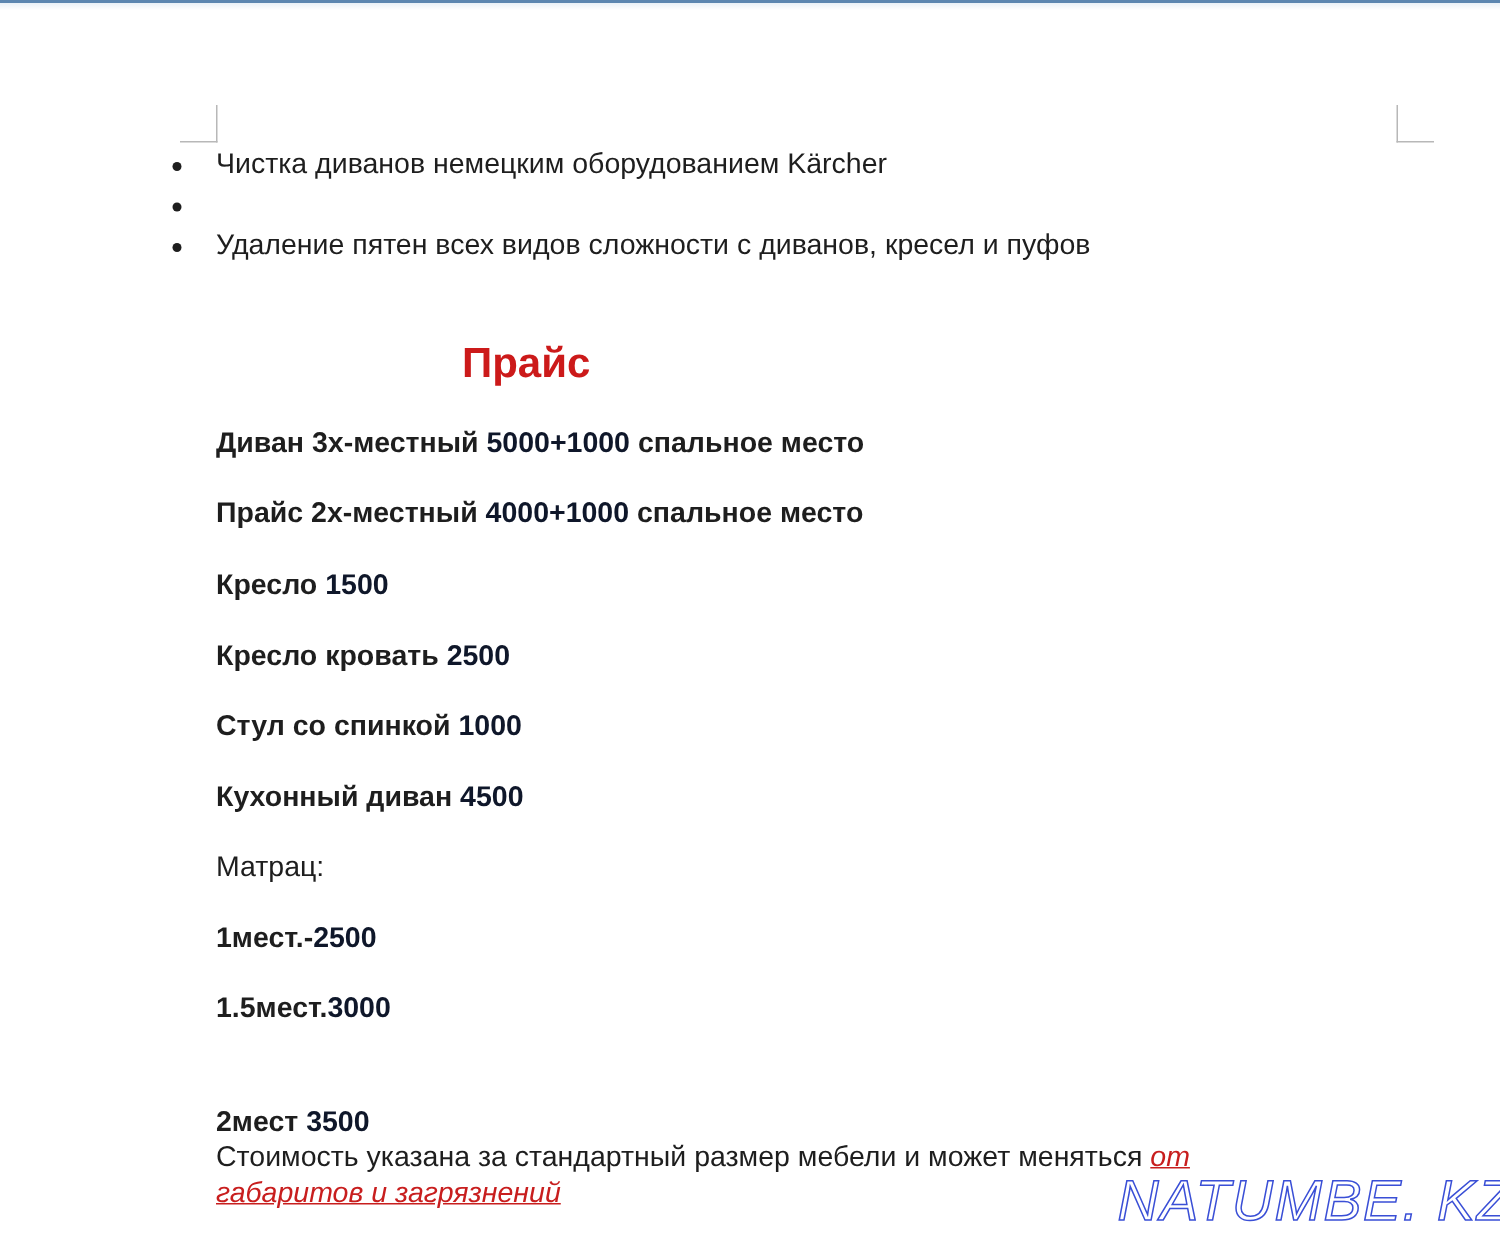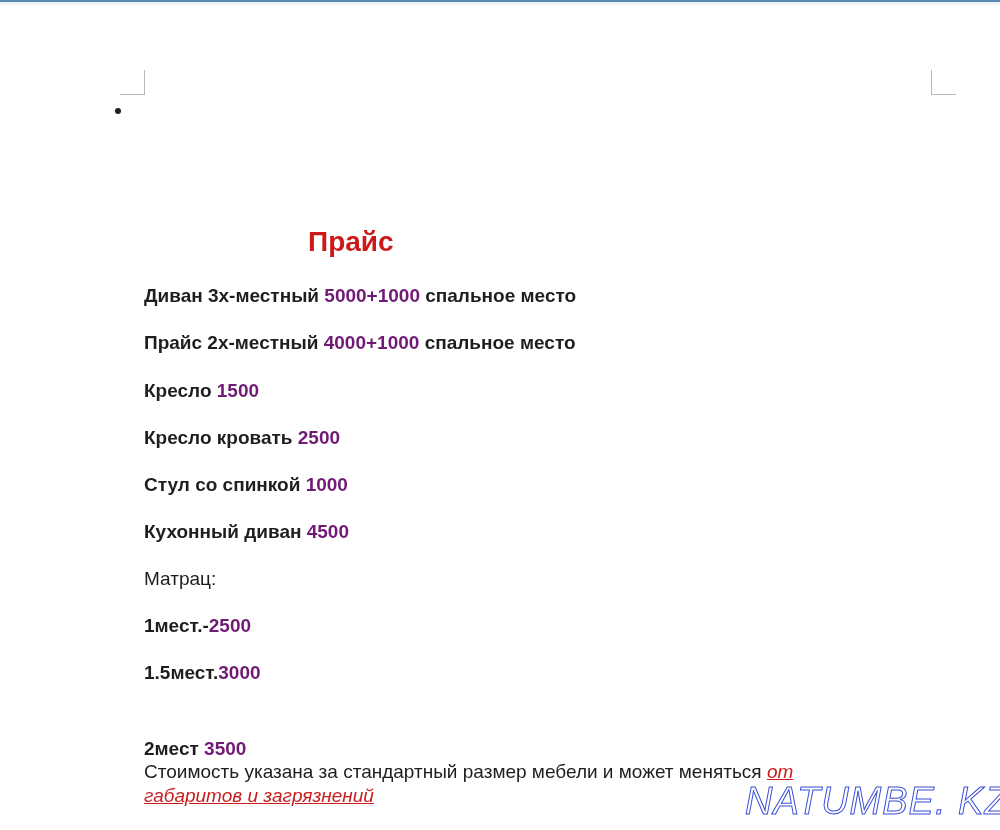--- a/index.html
+++ b/index.html
@@ -76,21 +76,21 @@
     }
     .price-line {
       position: absolute;
       left: 144px;
       font-size: 19px;
       font-weight: bold;
       color: #1e1e1e;
       white-space: nowrap;
     }
     .price-line .red {
-      color: #701a75;
+      color: #0f172a;
     }
     .note {
       position: absolute;
       left: 144px;
       top: 760px;
       width: 720px;
       font-size: 19px;
       font-weight: normal;
       line-height: 24px;
       color: #1e1e1e;
@@ -116,21 +116,23 @@
 </head>
 <body>
 
 <div class="top-bar"></div>
 <div class="top-bar-glow"></div>
 
 <div class="corner corner-left"></div>
 <div class="corner corner-right"></div>
 
 <ul class="bullets">
+  <li><span class="dot"></span><span>Чистка диванов немецким оборудованием Kärcher</span></li>
   <li><span class="dot"></span></li>
+  <li><span class="dot"></span><span>Удаление пятен всех видов сложности с диванов, кресел и пуфов</span></li>
 </ul>
 
 <div class="price-title">Прайс</div>
 
 <div class="price-line" style="top:285px"><span>Диван 3х-местный </span><span class="red">5000+1000</span><span> спальное место</span></div>
 
 <div class="price-line" style="top:332px"><span>Прайс 2х-местный </span><span class="red">4000+1000</span><span> спальное место</span></div>
 
 <div class="price-line" style="top:380px"><span>Кресло </span><span class="red">1500</span></div>
 

